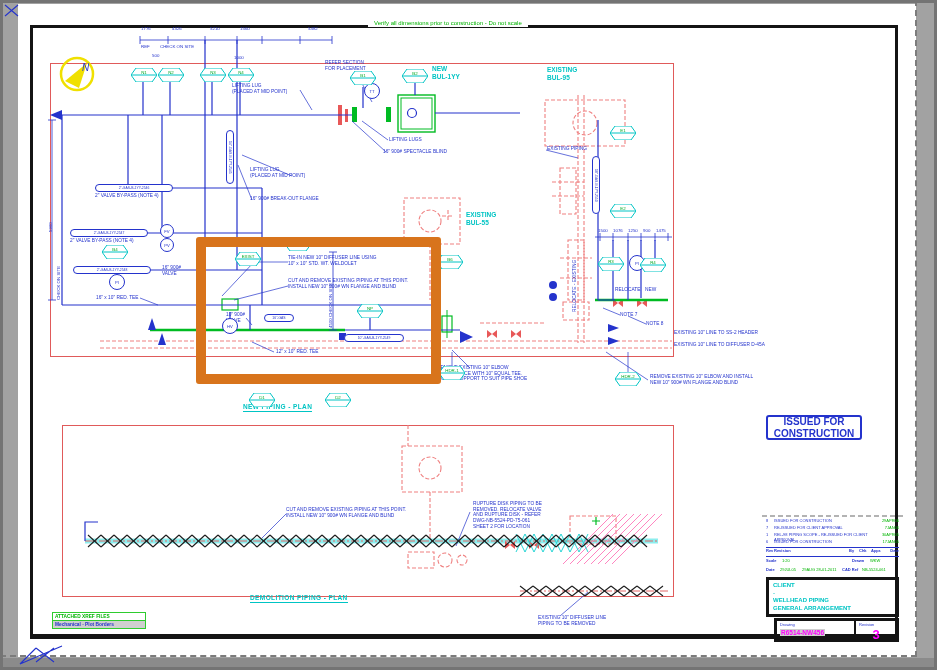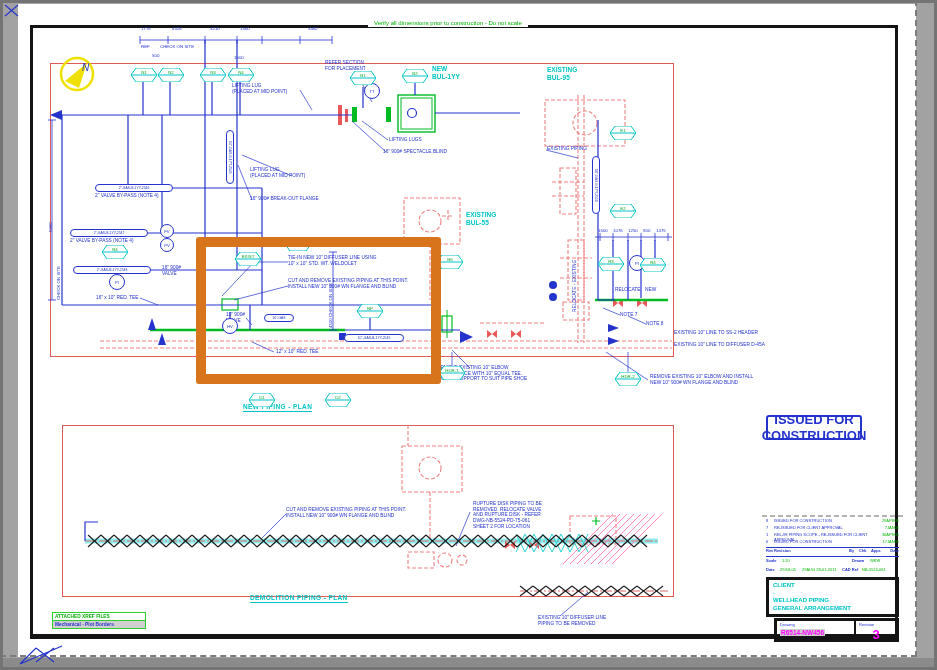--- a/index.html
+++ b/index.html
@@ -21,21 +21,21 @@
   .rot{transform-origin:0 0;transform:rotate(-90deg)}
   .title{position:absolute;color:#00c4c4;font-weight:bold;font-size:6.5px;letter-spacing:.4px;
          border-bottom:1px solid #00c4c4;padding-bottom:1px;z-index:8}
   .pill{position:absolute;border:1px solid #2433cc;border-radius:4px;background:#fff;color:#2433cc;
         font-size:3.4px;display:flex;align-items:center;justify-content:center;z-index:8;box-sizing:border-box}
   .pill.vert{writing-mode:vertical-rl;text-orientation:mixed}
   .circ{position:absolute;border:1.2px solid #2433cc;border-radius:50%;background:#fff;color:#2433cc;
         font-size:4.2px;display:flex;align-items:center;justify-content:center;z-index:8;box-sizing:border-box}
   .hex{position:absolute;z-index:8}
   .stamp{position:absolute;left:766px;top:415px;width:96px;height:25px;border:2px solid #2433cc;border-radius:3px;
-         color:#2433cc;font-weight:bold;font-size:13px;line-height:1.2;text-align:center;display:flex;
+         color:#2433cc;font-weight:bold;font-size:10px;line-height:1.2;text-align:center;display:flex;
          align-items:center;justify-content:center;white-space:pre-line;z-index:9;box-sizing:border-box}
   .orange{position:absolute;left:196px;top:237px;width:245px;height:147px;border:10px solid #d8741c;
           border-radius:3px;z-index:20;box-sizing:border-box}
   
   .tb{position:absolute;left:764px;top:516px;width:139px;height:126px;z-index:9;font-size:4px;color:#2433cc}
   .revrow{position:absolute;left:2px;width:133px;height:7px;display:flex}
   .revrow .rv{width:8px}
   .revrow .ds{flex:1}
   .revrow .dt{width:24px;text-align:right;color:#00b400}
   .tbl-line{position:absolute;left:2px;width:133px;border-top:1px solid #2433cc}

